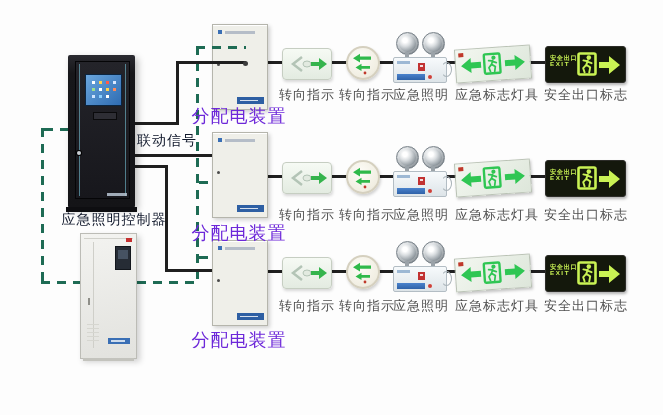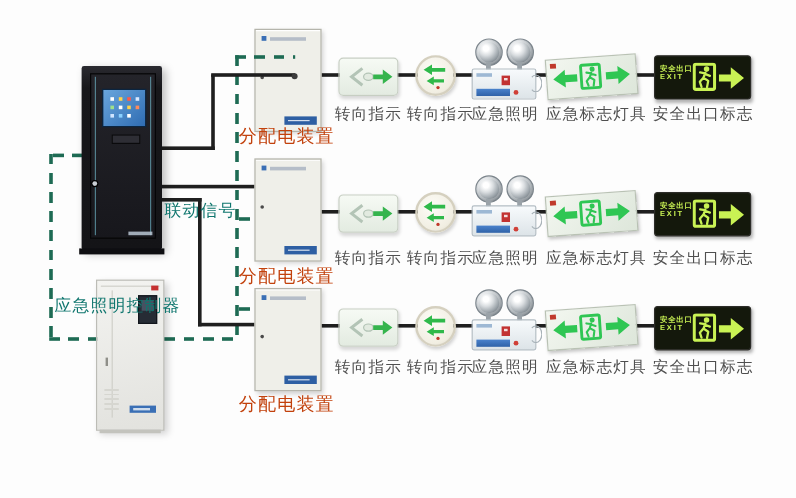--- a/index.html
+++ b/index.html
@@ -8,21 +8,21 @@
 
   
   .wire{position:absolute;background:#1f1f1f;z-index:3;}
   .wire.top{z-index:6;}
   .dash-h{position:absolute;height:3px;z-index:2;background:repeating-linear-gradient(90deg,#1e6b54 0 9px,transparent 9px 16px);}
   .dash-v{position:absolute;width:3px;z-index:2;background:repeating-linear-gradient(180deg,#1e6b54 0 9px,transparent 9px 16px);}
   .dash-h.top{z-index:6;}
   .entry-dot{position:absolute;left:243px;top:61px;width:5px;height:5px;border-radius:50%;background:#3c3c3c;z-index:7;}
 
   
-  .lbl{position:absolute;color:#0f766e;white-space:nowrap;z-index:5;letter-spacing:1px;margin-top:35px;}
+  .lbl{position:absolute;color:#0f172a;white-space:nowrap;z-index:5;letter-spacing:1px;}
   .lbl.c{transform:translateX(-50%);}
 
   
   .cab{position:absolute;left:68px;top:55px;width:67px;height:153px;background:linear-gradient(#2a2a30,#17171a 12%,#141417);border-radius:2px;z-index:4;box-shadow:3px 3px 7px rgba(0,0,0,.25);}
   .cab-front{position:absolute;left:7px;top:6px;right:5px;bottom:9px;background:linear-gradient(#24242a,#17171c);border:1px solid #050507;}
   .cab-front::before,.cab-front::after{content:'';position:absolute;top:2px;bottom:2px;width:1px;background:rgba(125,210,230,.55);}
   .cab-front::before{left:3px;} .cab-front::after{right:3px;}
   .cab-screen{position:absolute;left:9px;top:12px;width:35px;height:30px;background:linear-gradient(135deg,#6aa6dd,#2f6cb2);border:1px solid #0b2540;}
   .cab-screen::before{content:'';position:absolute;left:6px;top:6px;width:3px;height:3px;background:#fff;
     box-shadow:7px 0 #ffd24a,14px 0 #ff5a4a,21px 0 #d8e8ff,0 7px #9fe08a,7px 7px #fff,14px 7px #ffd24a,21px 7px #ff8a5a,0 14px #cfe4ff,7px 14px #8ad0ff,14px 14px #fff;}
@@ -78,21 +78,21 @@
   .sign-lamp .chip{position:absolute;left:3px;top:3px;width:5px;height:4px;background:#c0392b;}
 
   .exit-sign{position:absolute;left:545px;top:-17px;width:79px;height:35px;z-index:4;background:#14180c;border:1px solid #2c2c28;border-radius:3px;box-shadow:1px 2px 3px rgba(0,0,0,.3);color:#c9f254;}
   .ex-text{position:absolute;left:4px;top:7px;width:44px;font-size:10px;line-height:11px;font-weight:bold;color:#c9f254;transform:scale(0.62);transform-origin:left top;white-space:nowrap;letter-spacing:1px;}
   .ex-text .en{letter-spacing:2.5px;}
   .exit-sign svg.door{position:absolute;left:31px;top:5px;}
   .exit-sign svg.arr{position:absolute;left:53px;top:7px;}
 
   .dev-label{position:absolute;transform:translateX(-50%);color:#4f4f4f;font-size:13px;white-space:nowrap;z-index:5;letter-spacing:1px;}
   .r1 .dev-label{top:23px;} .r2 .dev-label{top:29px;} .r3 .dev-label{top:25px;}
-  .dist-label{position:absolute;left:239px;transform:translateX(-50%);color:#c2410c;font-size:15px;white-space:nowrap;z-index:5;letter-spacing:1px;}
+  .dist-label{position:absolute;left:239px;transform:translateX(-50%);color:#6d28d9;font-size:18px;white-space:nowrap;z-index:5;letter-spacing:1px;}
   .r1 .dist-label{top:41px;} .r2 .dist-label{top:44px;} .r3 .dist-label{top:56px;}
 </style>
 </head>
 <body>
 
 <svg width="0" height="0" style="position:absolute">
   <defs>
     <g id="door-runner">
       <rect x="1.5" y="1.5" width="17" height="21" rx="1.5" fill="none" stroke="currentColor" stroke-width="2.6"></rect>
       <circle cx="11.8" cy="5.6" r="2.3" fill="currentColor"></circle>
@@ -122,21 +122,21 @@
 
   <div class="cab">
     <div class="cab-front">
       <div class="cab-screen"></div>
       <div class="cab-slot"></div>
     </div>
     <div class="cab-key"></div>
     <div class="cab-brand"></div>
     <div class="cab-base"></div>
   </div>
-  <div class="lbl c" style="left:98px;top:211px;font-size:14px;">应急照明控制器</div>
+  <div class="lbl c" style="left:114px;top:211px;font-size:14px;">应急照明控制器</div>
 
   <div class="pwr">
     <div class="pwr-topline"></div>
     <div class="pwr-red"></div>
     <div class="pwr-win"></div>
     <div class="pwr-seam"></div>
     <div class="pwr-handle"></div>
     <div class="pwr-vents"></div>
     <div class="pwr-label"></div>
     <div class="pwr-base"></div>

